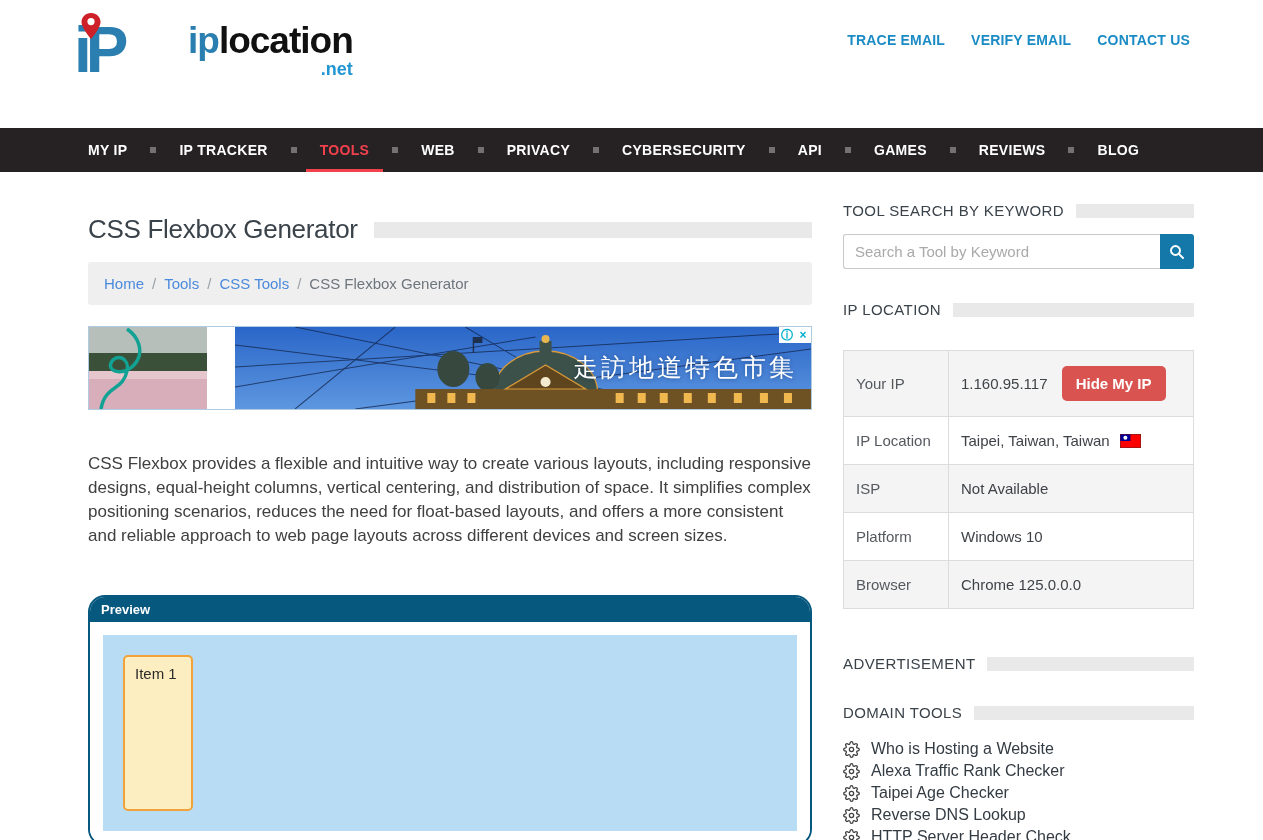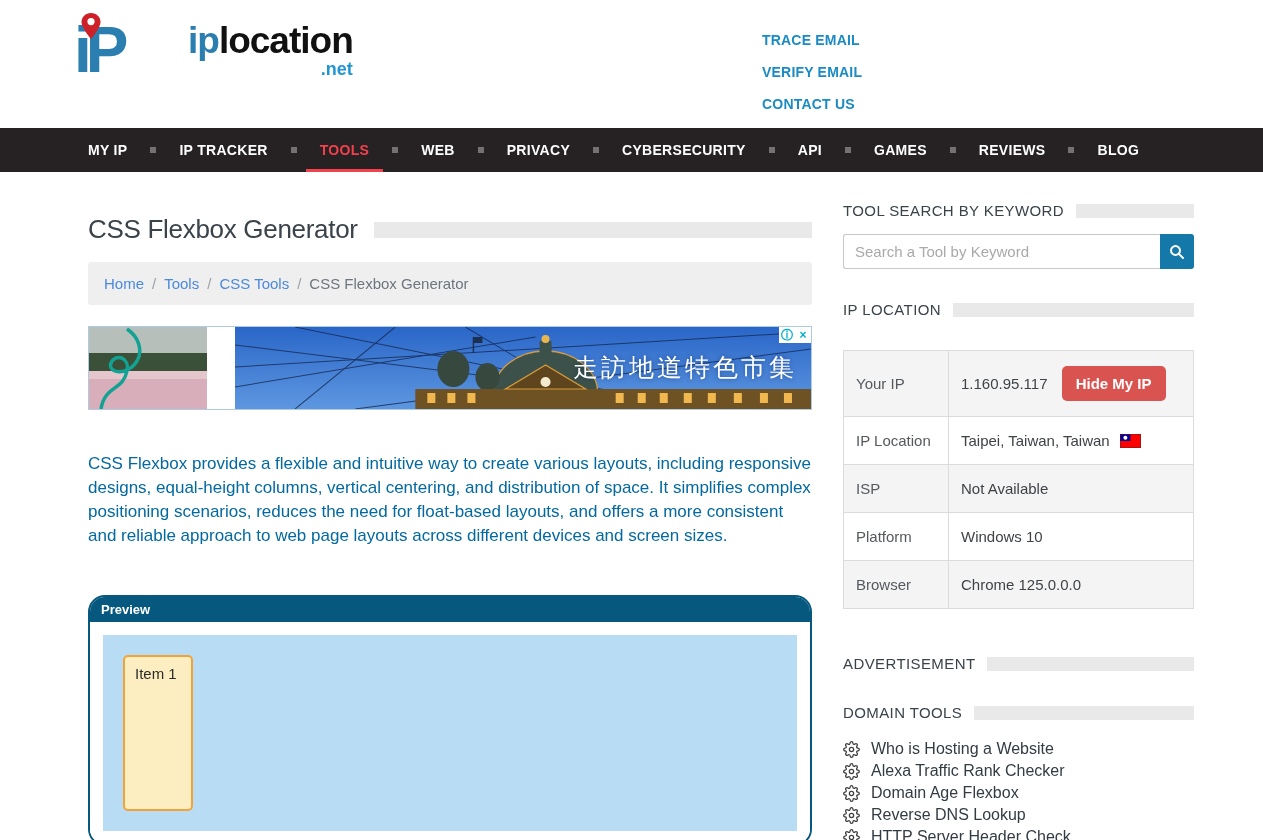--- a/index.html
+++ b/index.html
@@ -18,21 +18,21 @@
   .logo-word .line1 .ipblue { color:#2b7fb0; }
   .logo-word .line2 { text-align:right; font-size:18px; font-weight:bold; color:#2196d3; line-height:18px; }
 
   .header-right { position:absolute; right:73px; top:12px; width:428px; }
   .search-row { display:flex; height:45px; }
   .search-row input { flex:1; border:1px solid #c9c9c9; border-right:none; border-radius:4px 0 0 4px;
      padding:0 14px; font-size:16px; color:#444; outline:none; }
   .search-row input::placeholder { color:#a9a9a9; }
   .search-btn { width:66px; background:#1478a8; border:none; border-radius:0 4px 4px 0;
      display:flex; align-items:center; justify-content:center; cursor:pointer; }
-  .header-links { display:flex; justify-content:flex-end; gap:16px; margin-top:20px;flex-direction:column; }
+  .header-links { display:flex; justify-content:flex-end; gap:26px; margin-top:20px; }
   .header-links a { color:#1a8bc4; font-size:14px; font-weight:bold; text-decoration:none; letter-spacing:.2px; }
 
   
   .nav { height:44px; background:#262223; display:flex; align-items:stretch; padding-left:74px; }
   .nav ul { display:flex; list-style:none; align-items:stretch; }
   .nav li.item { display:flex; align-items:center; padding:0 14px; color:#fff; font-size:14px;
      font-weight:bold; letter-spacing:.3px; cursor:pointer; border-bottom:3px solid transparent;
      border-top:3px solid transparent; }
   .nav li.item.active { color:#f2404d; border-bottom-color:#f2404d; }
   .nav li.sep { display:flex; align-items:center; padding:0 9px; }
@@ -59,21 +59,21 @@
   .ad-left { width:118px; height:82px; }
   .ad-gap { width:28px; background:#fff; }
   .ad-right { flex:1; height:82px; position:relative; overflow:hidden; }
   .ad-right svg { display:block; width:100%; height:82px; }
   .ad-overlay-text { position:absolute; right:14px; top:24px; color:#fff; font-size:25px;
      letter-spacing:3px; text-shadow:0 0 4px rgba(0,40,90,.5); }
   .ad-corner { position:absolute; right:0; top:0; display:flex; }
   .ad-corner span { width:16px; height:16px; background:#fff; color:#00aecd; font-size:12px;
      line-height:16px; text-align:center; font-weight:bold; cursor:pointer; }
 
-  .description { margin-top:42px; font-size:17px; line-height:1.42; color:#0369a1; }
+  .description { margin-top:42px; font-size:17px; line-height:1.42; color:#404040; }
 
   .preview-panel { margin-top:46px; border:2px solid #06587f; border-radius:17px; overflow:hidden; }
   .preview-header { background:#06587f; color:#fff; font-size:13px; font-weight:bold; padding:5px 11px; }
   .preview-body { background:#fff; padding:13px; }
   .flex-container { background:#b9dcf5; height:196px; display:flex; align-items:stretch; padding:20px; }
   .flex-item { width:70px; background:#fdeec1; border:2px solid #f1a33a; border-radius:5px;
      padding:8px 10px; font-size:15px; color:#2b2b2b; cursor:pointer; }
 
   
   .col-side { padding-top:30px; }
@@ -339,21 +339,21 @@
             <circle cx="12" cy="12" r="3"></circle>
             <path d="M19.4 15a1.65 1.65 0 0 0 .33 1.82l.06.06a2 2 0 0 1 0 2.83 2 2 0 0 1-2.83 0l-.06-.06a1.65 1.65 0 0 0-1.82-.33 1.65 1.65 0 0 0-1 1.51V21a2 2 0 0 1-2 2 2 2 0 0 1-2-2v-.09A1.65 1.65 0 0 0 9 19.4a1.65 1.65 0 0 0-1.82.33l-.06.06a2 2 0 0 1-2.83 0 2 2 0 0 1 0-2.83l.06-.06a1.65 1.65 0 0 0 .33-1.82 1.65 1.65 0 0 0-1.51-1H3a2 2 0 0 1-2-2 2 2 0 0 1 2-2h.09A1.65 1.65 0 0 0 4.6 9a1.65 1.65 0 0 0-.33-1.82l-.06-.06a2 2 0 0 1 0-2.83 2 2 0 0 1 2.83 0l.06.06a1.65 1.65 0 0 0 1.82.33H9a1.65 1.65 0 0 0 1-1.51V3a2 2 0 0 1 2-2 2 2 0 0 1 2 2v.09a1.65 1.65 0 0 0 1 1.51 1.65 1.65 0 0 0 1.82-.33l.06-.06a2 2 0 0 1 2.83 0 2 2 0 0 1 0 2.83l-.06.06a1.65 1.65 0 0 0-.33 1.82V9a1.65 1.65 0 0 0 1.51 1H21a2 2 0 0 1 2 2 2 2 0 0 1-2 2h-.09a1.65 1.65 0 0 0-1.51 1z"></path>
           </svg>
         <a>Alexa Traffic Rank Checker</a>
       </li>
       <li>
         <svg class="gear" width="17" height="17" viewBox="0 0 24 24" fill="none" stroke="#3f3f3f" stroke-width="1.8">
             <circle cx="12" cy="12" r="3"></circle>
             <path d="M19.4 15a1.65 1.65 0 0 0 .33 1.82l.06.06a2 2 0 0 1 0 2.83 2 2 0 0 1-2.83 0l-.06-.06a1.65 1.65 0 0 0-1.82-.33 1.65 1.65 0 0 0-1 1.51V21a2 2 0 0 1-2 2 2 2 0 0 1-2-2v-.09A1.65 1.65 0 0 0 9 19.4a1.65 1.65 0 0 0-1.82.33l-.06.06a2 2 0 0 1-2.83 0 2 2 0 0 1 0-2.83l.06-.06a1.65 1.65 0 0 0 .33-1.82 1.65 1.65 0 0 0-1.51-1H3a2 2 0 0 1-2-2 2 2 0 0 1 2-2h.09A1.65 1.65 0 0 0 4.6 9a1.65 1.65 0 0 0-.33-1.82l-.06-.06a2 2 0 0 1 0-2.83 2 2 0 0 1 2.83 0l.06.06a1.65 1.65 0 0 0 1.82.33H9a1.65 1.65 0 0 0 1-1.51V3a2 2 0 0 1 2-2 2 2 0 0 1 2 2v.09a1.65 1.65 0 0 0 1 1.51 1.65 1.65 0 0 0 1.82-.33l.06-.06a2 2 0 0 1 2.83 0 2 2 0 0 1 0 2.83l-.06.06a1.65 1.65 0 0 0-.33 1.82V9a1.65 1.65 0 0 0 1.51 1H21a2 2 0 0 1 2 2 2 2 0 0 1-2 2h-.09a1.65 1.65 0 0 0-1.51 1z"></path>
           </svg>
-        <a>Domain Age Flexbox</a>
+        <a>Taipei Age Checker</a>
       </li>
       <li>
         <svg class="gear" width="17" height="17" viewBox="0 0 24 24" fill="none" stroke="#3f3f3f" stroke-width="1.8">
             <circle cx="12" cy="12" r="3"></circle>
             <path d="M19.4 15a1.65 1.65 0 0 0 .33 1.82l.06.06a2 2 0 0 1 0 2.83 2 2 0 0 1-2.83 0l-.06-.06a1.65 1.65 0 0 0-1.82-.33 1.65 1.65 0 0 0-1 1.51V21a2 2 0 0 1-2 2 2 2 0 0 1-2-2v-.09A1.65 1.65 0 0 0 9 19.4a1.65 1.65 0 0 0-1.82.33l-.06.06a2 2 0 0 1-2.83 0 2 2 0 0 1 0-2.83l.06-.06a1.65 1.65 0 0 0 .33-1.82 1.65 1.65 0 0 0-1.51-1H3a2 2 0 0 1-2-2 2 2 0 0 1 2-2h.09A1.65 1.65 0 0 0 4.6 9a1.65 1.65 0 0 0-.33-1.82l-.06-.06a2 2 0 0 1 0-2.83 2 2 0 0 1 2.83 0l.06.06a1.65 1.65 0 0 0 1.82.33H9a1.65 1.65 0 0 0 1-1.51V3a2 2 0 0 1 2-2 2 2 0 0 1 2 2v.09a1.65 1.65 0 0 0 1 1.51 1.65 1.65 0 0 0 1.82-.33l.06-.06a2 2 0 0 1 2.83 0 2 2 0 0 1 0 2.83l-.06.06a1.65 1.65 0 0 0-.33 1.82V9a1.65 1.65 0 0 0 1.51 1H21a2 2 0 0 1 2 2 2 2 0 0 1-2 2h-.09a1.65 1.65 0 0 0-1.51 1z"></path>
           </svg>
         <a>Reverse DNS Lookup</a>
       </li>
       <li>
         <svg class="gear" width="17" height="17" viewBox="0 0 24 24" fill="none" stroke="#3f3f3f" stroke-width="1.8">

